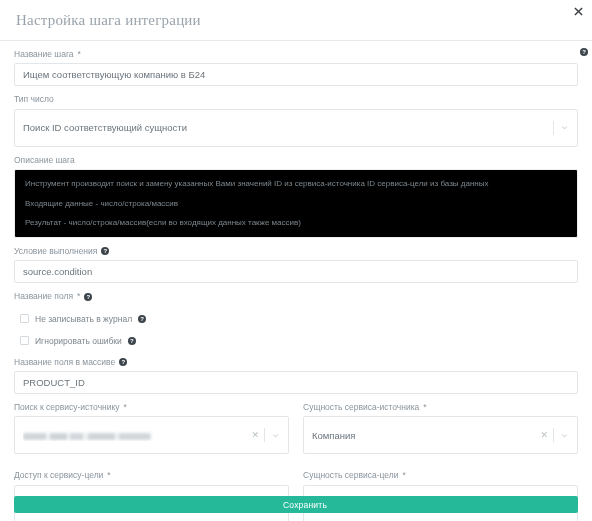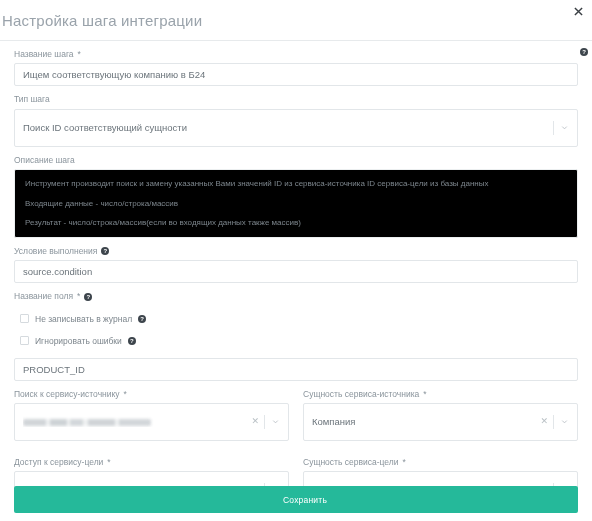--- a/index.html
+++ b/index.html
@@ -12,24 +12,25 @@
     font-family: "Liberation Sans", "DejaVu Sans", sans-serif;
     color: #58666e;
     overflow: hidden;
     position: relative;
   }
 
   
   .modal-header {
     position: relative;
     height: 40px;
-    padding: 0 2px;
+    padding: 0 16px;
     display: flex;
     align-items: center;
     background: #ffffff;
+    font-family: Liberation Serif, serif;
   }
   .modal-title {
     font-size: 15px;
     font-weight: 400;
     color: #9aa3ab;
     letter-spacing: .2px;
     line-height: 1;
   }
   .close-btn {
     position: absolute;
@@ -200,21 +201,21 @@
     opacity: .85;
     border-radius: 2px;
     vertical-align: middle;
   }
 
   
   .save-btn {
     position: absolute;
     left: 14px; right: 14px;
     bottom: 8px;
-    height: 27px;
+    height: 17px;
     background: #25b99a;
     border: none;
     border-radius: 2px;
     color: #ffffff;
     font-size: 8.5px;
     font-family: "Liberation Sans", "DejaVu Sans", sans-serif;
     cursor: pointer;
     letter-spacing: .2px;
     padding-left: 24px;
   }
@@ -239,21 +240,21 @@
   <div class="field">
     <div class="field-label">
       <span>Название шага</span>
       <span class="req">*</span>
     </div>
     <input class="text-input" value="Ищем соответствующую компанию в Б24" style="">
   </div>
 
   <div class="field">
     <div class="field-label">
-      <span>Тип шага</span>
+      <span>Тип число</span>
     </div>
     <div class="select-box">
       <span class="select-value">Поиск ID соответствующий сущности</span>
       <span class="select-divider"></span>
       <svg class="caret" viewBox="0 0 10 10">
         <path d="M2.5 4 L5 6.5 L7.5 4" stroke="#b9c0c5" stroke-width="1" fill="none"></path>
       </svg>
     </div>
   </div>
 
@@ -290,20 +291,24 @@
     <span class="help-icon">?</span>
   </div>
 
   <div class="check-row">
     <span class="checkbox"></span>
     <span class="check-label">Игнорировать ошибки</span>
     <span class="help-icon">?</span>
   </div>
 
   <div class="field">
+    <div class="field-label">
+      <span>Название поля в массиве</span>
+      <span class="help-icon">?</span>
+    </div>
     <input class="text-input" value="PRODUCT_ID" style="">
   </div>
 
   <div class="cols">
     <div class="col">
       <div class="field-label">
         <span>Поиск к сервису-источнику</span>
           <span class="req">*</span>
       </div>
       <div class="select-box">

